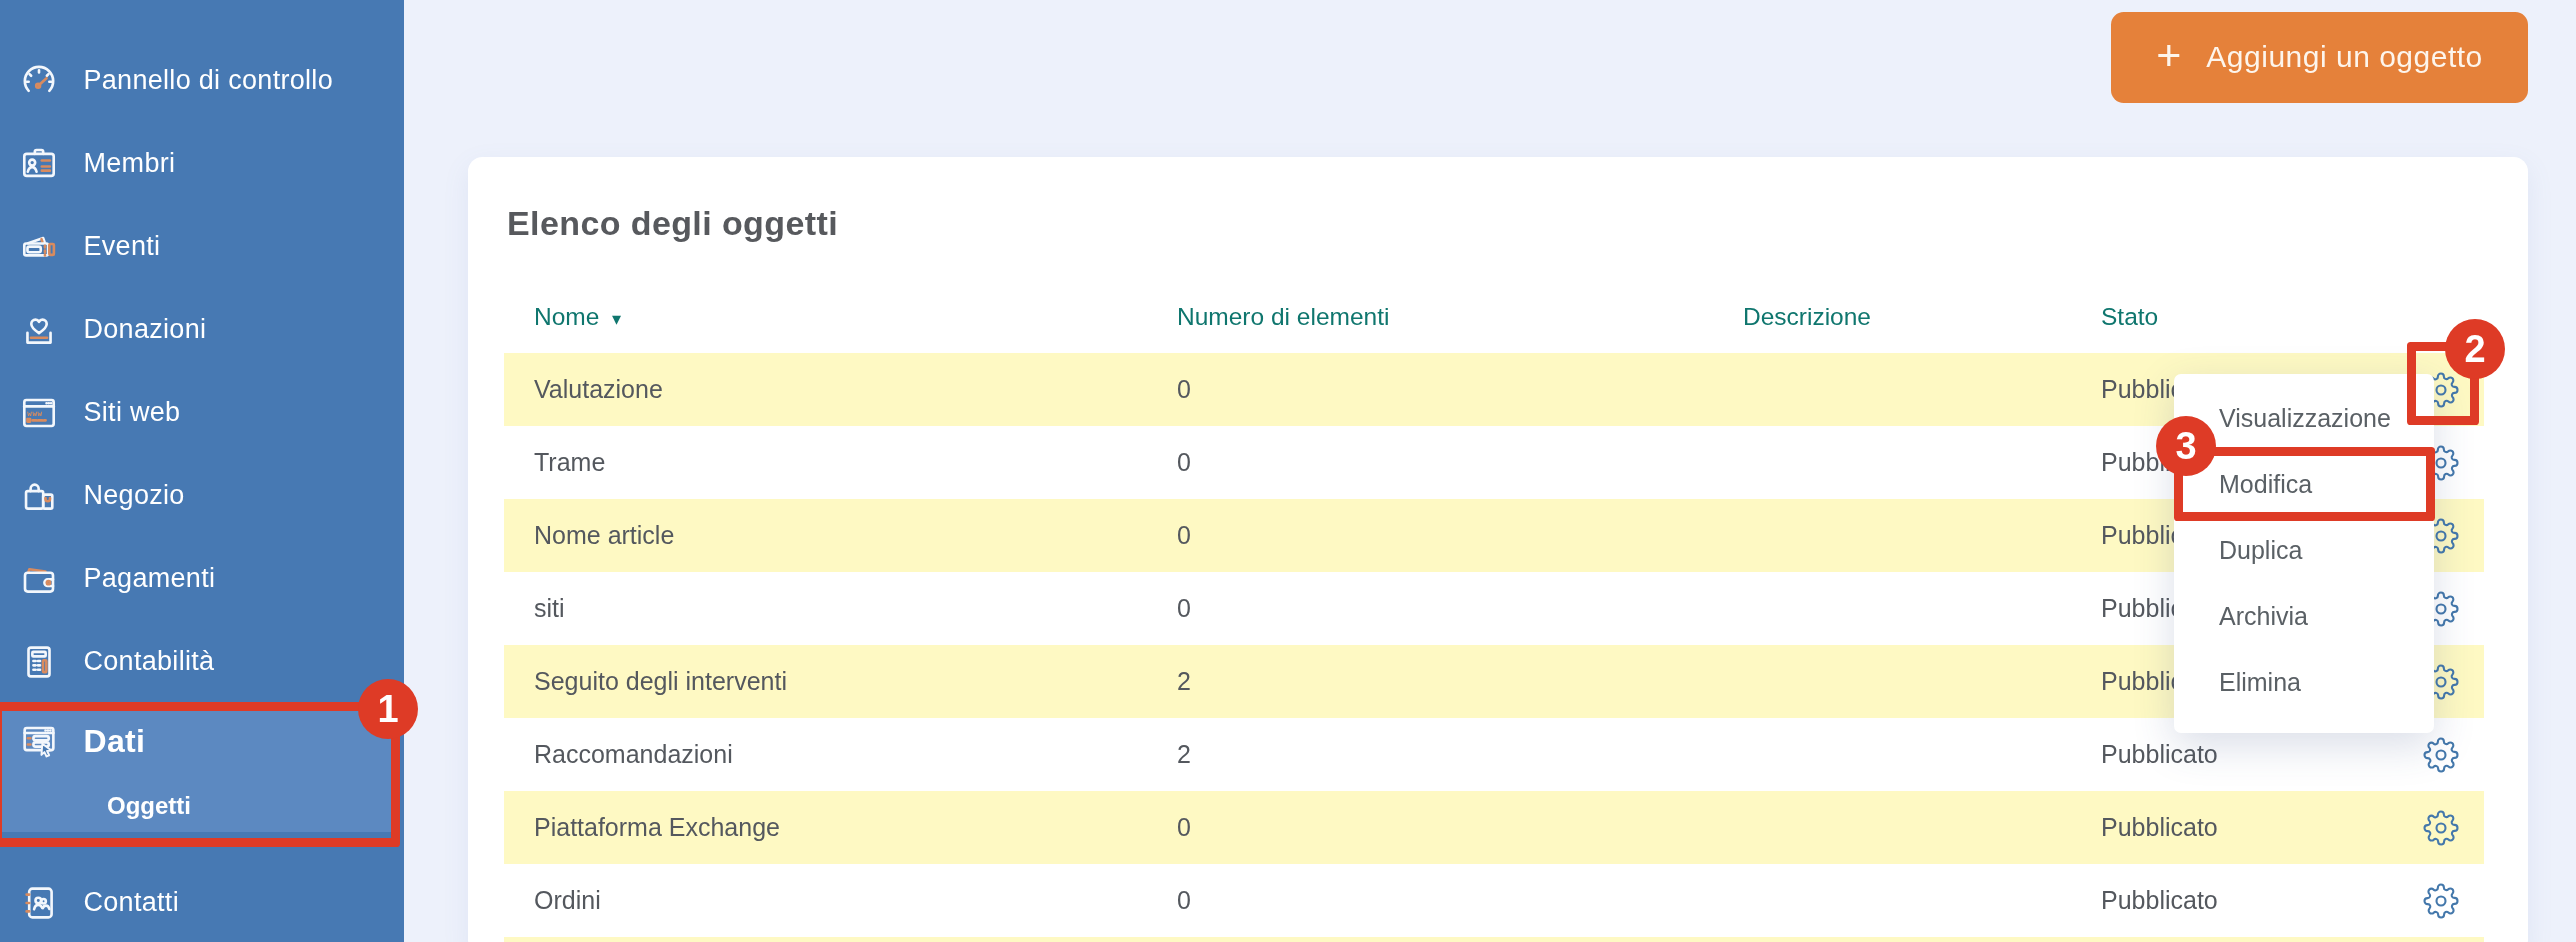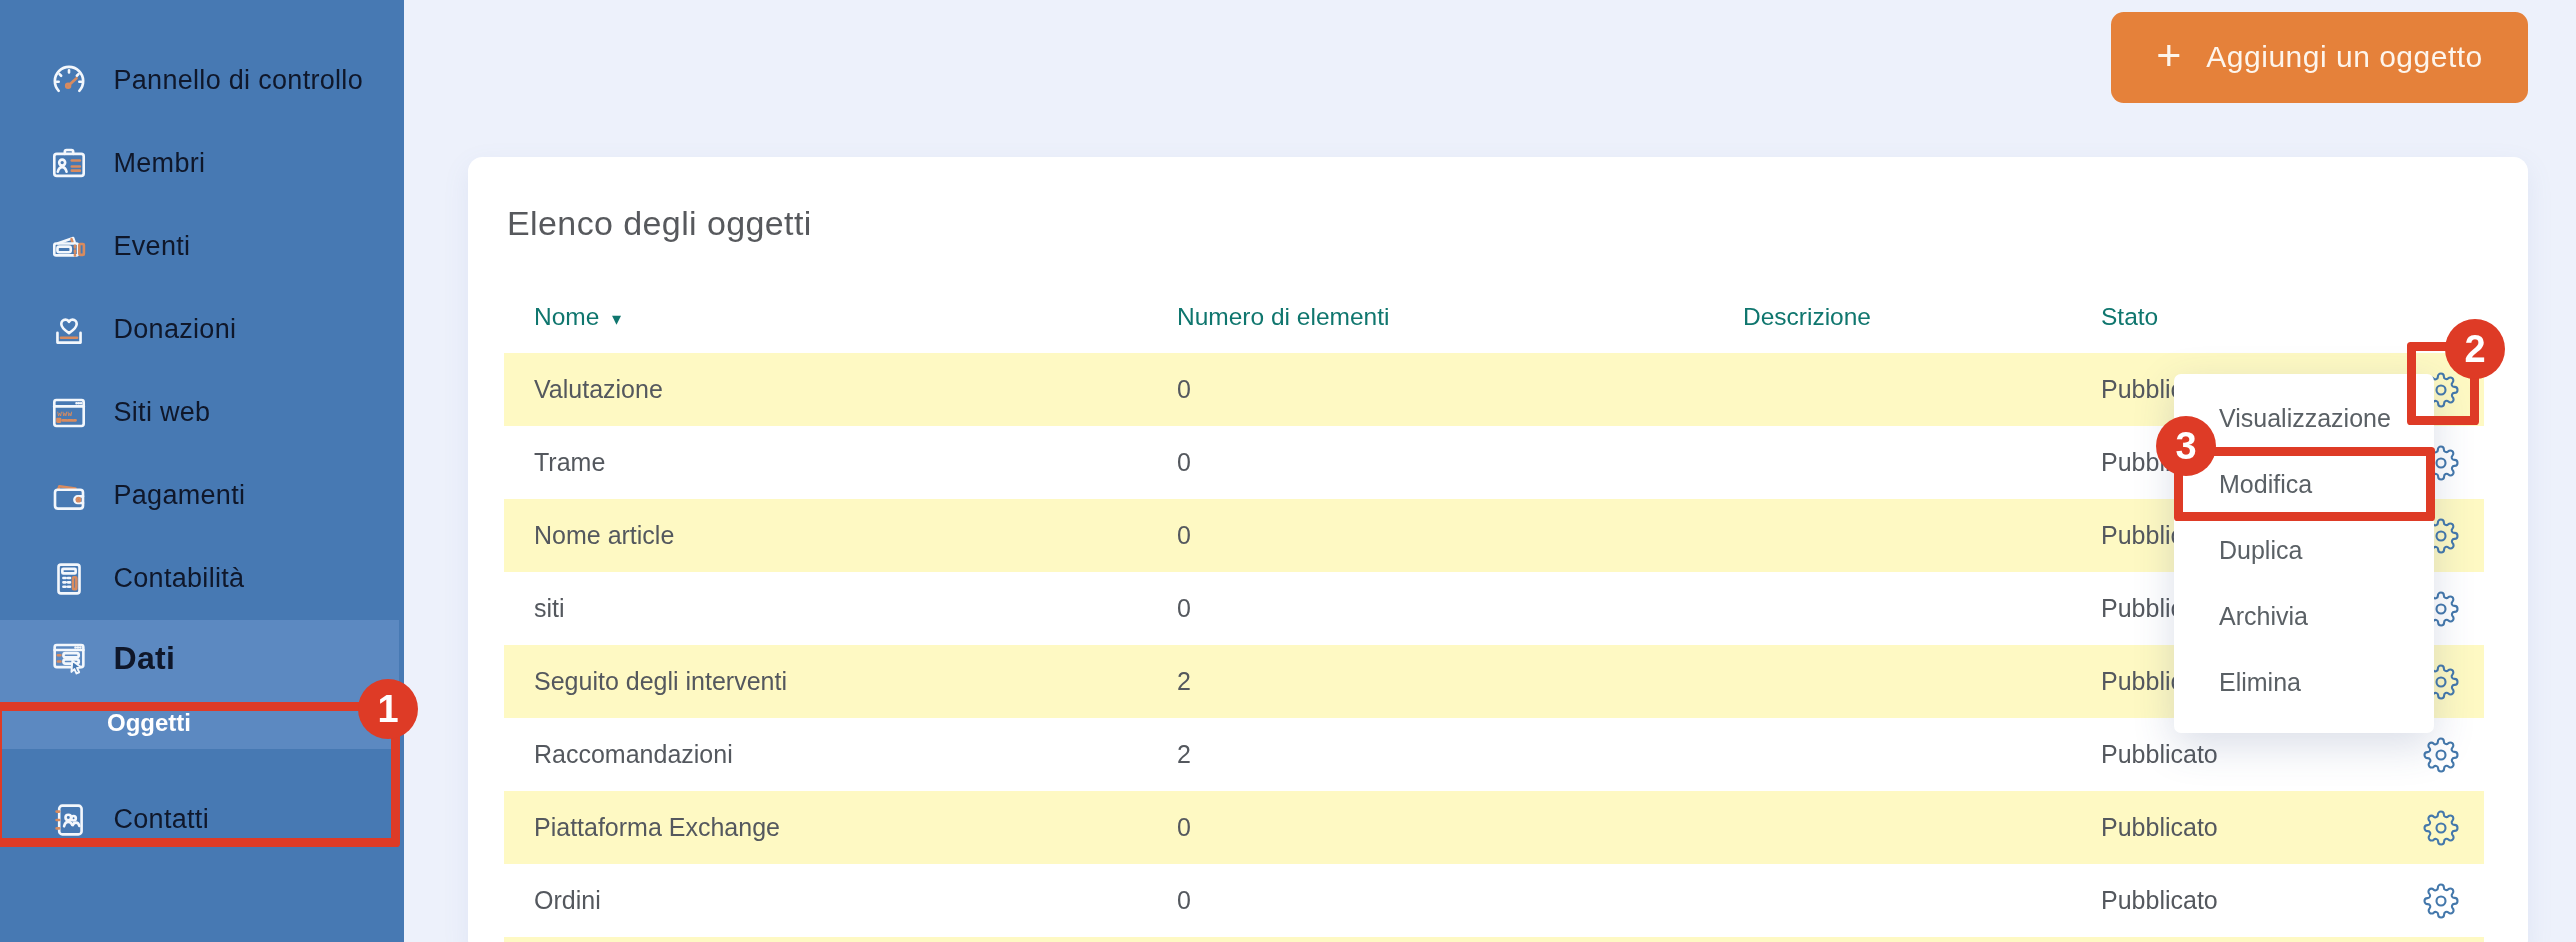--- a/index.html
+++ b/index.html
@@ -4,21 +4,21 @@
 <style>
   html,body{margin:0;padding:0;background:#edf1fb;}
   .stage{position:relative;width:2576px;height:943px;overflow:hidden;
          background:#edf1fb;font-family:"Liberation Sans",sans-serif;}
 
   
   .sidebar{position:absolute;left:0;top:0;width:404px;height:943px;
            background:#4779b3;z-index:2;}
   .nav{padding-top:39px;}
   .nav-item{height:83px;display:flex;align-items:center;gap:23.5px;
-            padding-left:18px;color:#0f172a;font-size:27px;cursor:pointer;margin-left:30px;}
+            padding-left:18px;color:#ffffff;font-size:27px;cursor:pointer;}
   .nav-item .lbl{white-space:nowrap;letter-spacing:0.3px;}
   .icn{width:42px;height:42px;flex:0 0 42px;}
   .icn *{fill:none;stroke-width:1.5;stroke-linecap:round;stroke-linejoin:round;}
   .icn .w{stroke:#f3f7fc;}
   .icn .o{stroke:#d88b5f;}
   .icn .cur{fill:#4779b3;stroke:#f3f7fc;stroke-width:1.1;}
   .icn .ot{fill:#d88b5f;stroke:none;font:700 4.4px "DejaVu Sans Mono",monospace;letter-spacing:.3px;}
   .nav-group{background:#5c89c1;width:399px;}
   .nav-item.dati{height:76px;font-weight:700;font-size:32px;}
   .nav-sub{height:53px;display:flex;align-items:center;padding-left:107px;
@@ -30,21 +30,21 @@
            background:#e5813a;border:none;border-radius:12.7px;cursor:pointer;
            display:flex;align-items:center;justify-content:center;gap:25px;
            color:#fdf5ec;font-family:inherit;z-index:3;}
   .add-btn .plus{font-size:43px;font-weight:400;line-height:1;margin-top:-3.6px;}
   .add-btn .btxt{font-size:30px;letter-spacing:0.5px;}
 
   
   .card{position:absolute;left:468px;top:157px;width:2060px;height:797px;
         background:#ffffff;border-radius:14.5px;overflow:hidden;z-index:1;
         box-shadow:0 9px 27px rgba(110,130,185,.10);}
-  .card h1{margin:47px 0 0 39px;font-size:34px;font-weight:400;color:#57595d;
+  .card h1{margin:47px 0 0 39px;font-size:34px;font-weight:700;color:#57595d;
            letter-spacing:0.4px;}
   .table{position:absolute;left:36px;top:124px;width:1980px;}
   .trow{display:grid;grid-template-columns:643px 566px 358px 326px 87px;
         align-items:center;height:73px;font-size:25px;color:#54585e;}
   .trow.thead{height:72px;color:#0f766e;font-size:24.5px;}
   .cell{padding-left:30px;white-space:nowrap;overflow:hidden;}
   .stripe{background:#fef9c3;}
   .sort{font-size:18px;margin-left:12.7px;}
   .gear-cell{display:flex;justify-content:center;padding-left:0;cursor:pointer;}
   .gear{width:36px;height:36px;fill:none;stroke:#4478ab;stroke-width:1.4;
@@ -126,20 +126,29 @@
           <rect class="w" x="3.6" y="4.6" width="16.8" height="14.8" rx="1.2"></rect>
           <path class="w" d="M3.6 8.2h16.8"></path>
           <path class="w" stroke-width="1.4" d="M16.3 6.4h.01M17.6 6.4h.01M18.9 6.4h.01"></path>
           <text class="ot" x="5.3" y="13.8">www</text>
           <rect class="o" x="5.4" y="15.4" width="1.5" height="1.5"></rect>
           <path class="o" d="M8.3 16.2h2.2M11.6 16.2h2.2M14.9 16.2h.9"></path>
         </svg>
         <span class="lbl">Siti web</span>
       </div>
 
+      <div class="nav-item">
+        <svg class="icn" viewBox="0 0 24 24">
+          <rect class="w" x="4.6" y="9.2" width="9.8" height="10" rx="1"></rect>
+          <path class="w" d="M7.2 9.2V7.8a2.3 2.3 0 0 1 4.6 0v1.4"></path>
+          <rect class="w" x="14.4" y="11.2" width="5.2" height="8" rx=".8"></rect>
+          <path class="o" d="M15.7 13.2v.5a1.3 1.3 0 0 0 2.6 0v-.5"></path>
+        </svg>
+        <span class="lbl">Negozio</span>
+      </div>
 
       <div class="nav-item">
         <svg class="icn" viewBox="0 0 24 24">
           <path class="o" d="M5.8 8.4l.7-2 9.2 1.4"></path>
           <rect class="w" x="4" y="8.4" width="16" height="10.8" rx="1.6"></rect>
           <path class="w" d="M20 12.2h-3a1.9 1.9 0 0 0 0 3.8h3"></path>
           <circle class="o" cx="17.4" cy="14.1" r=".9"></circle>
         </svg>
         <span class="lbl">Pagamenti</span>
       </div>

